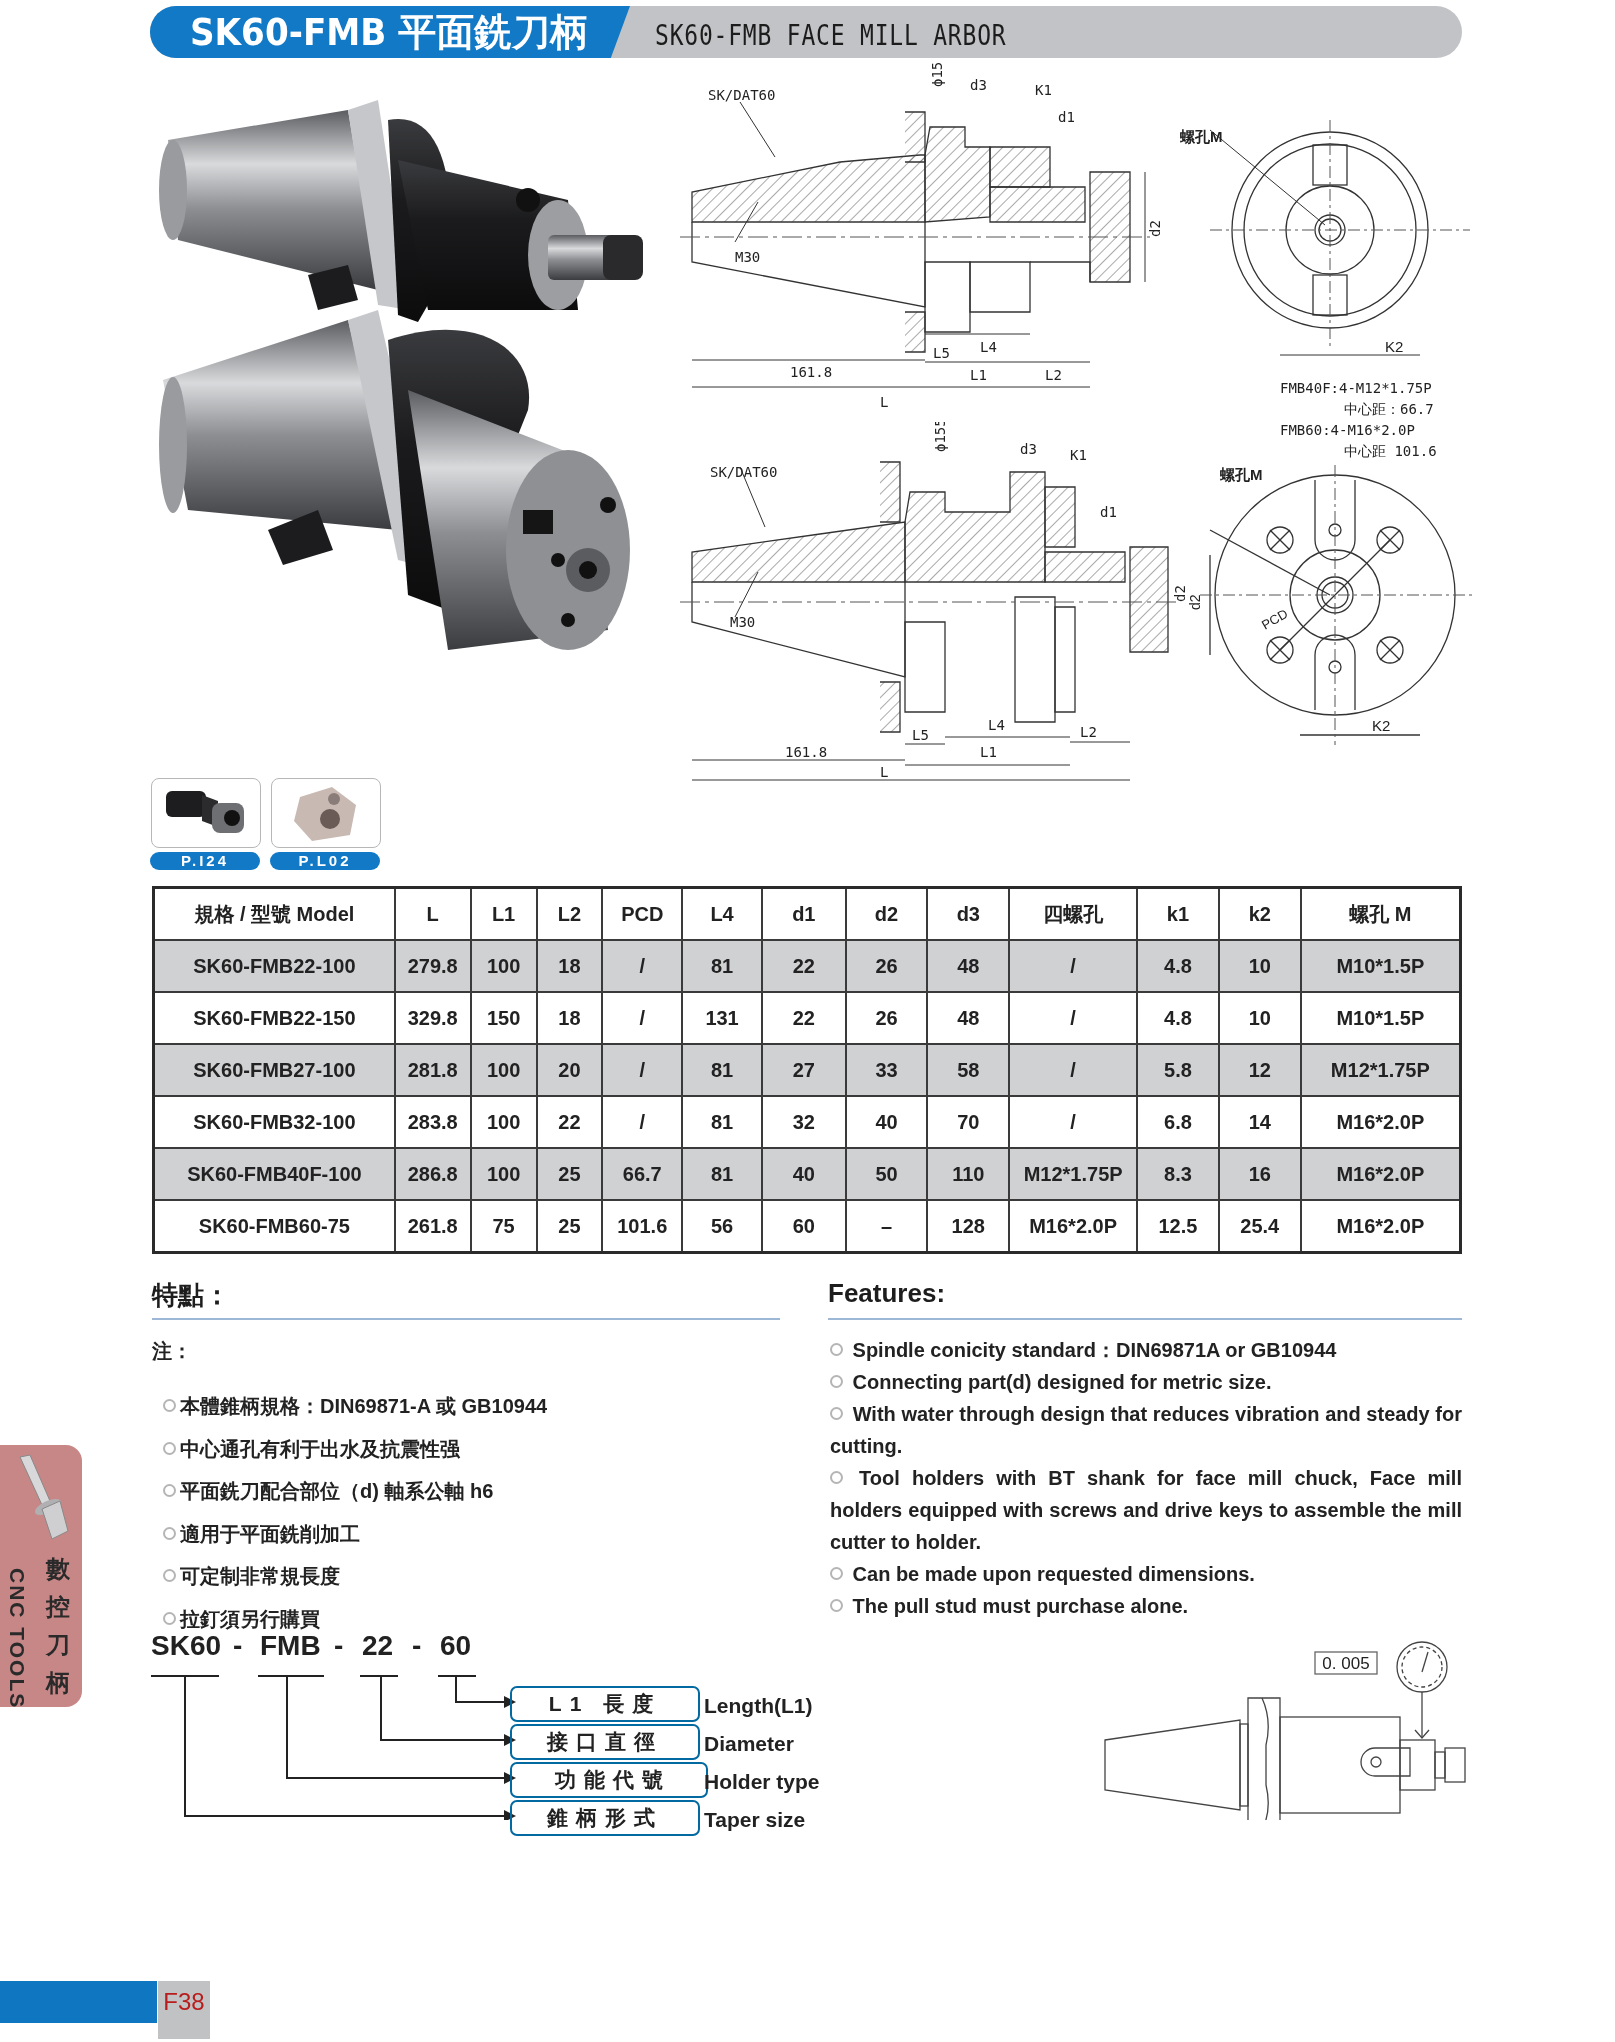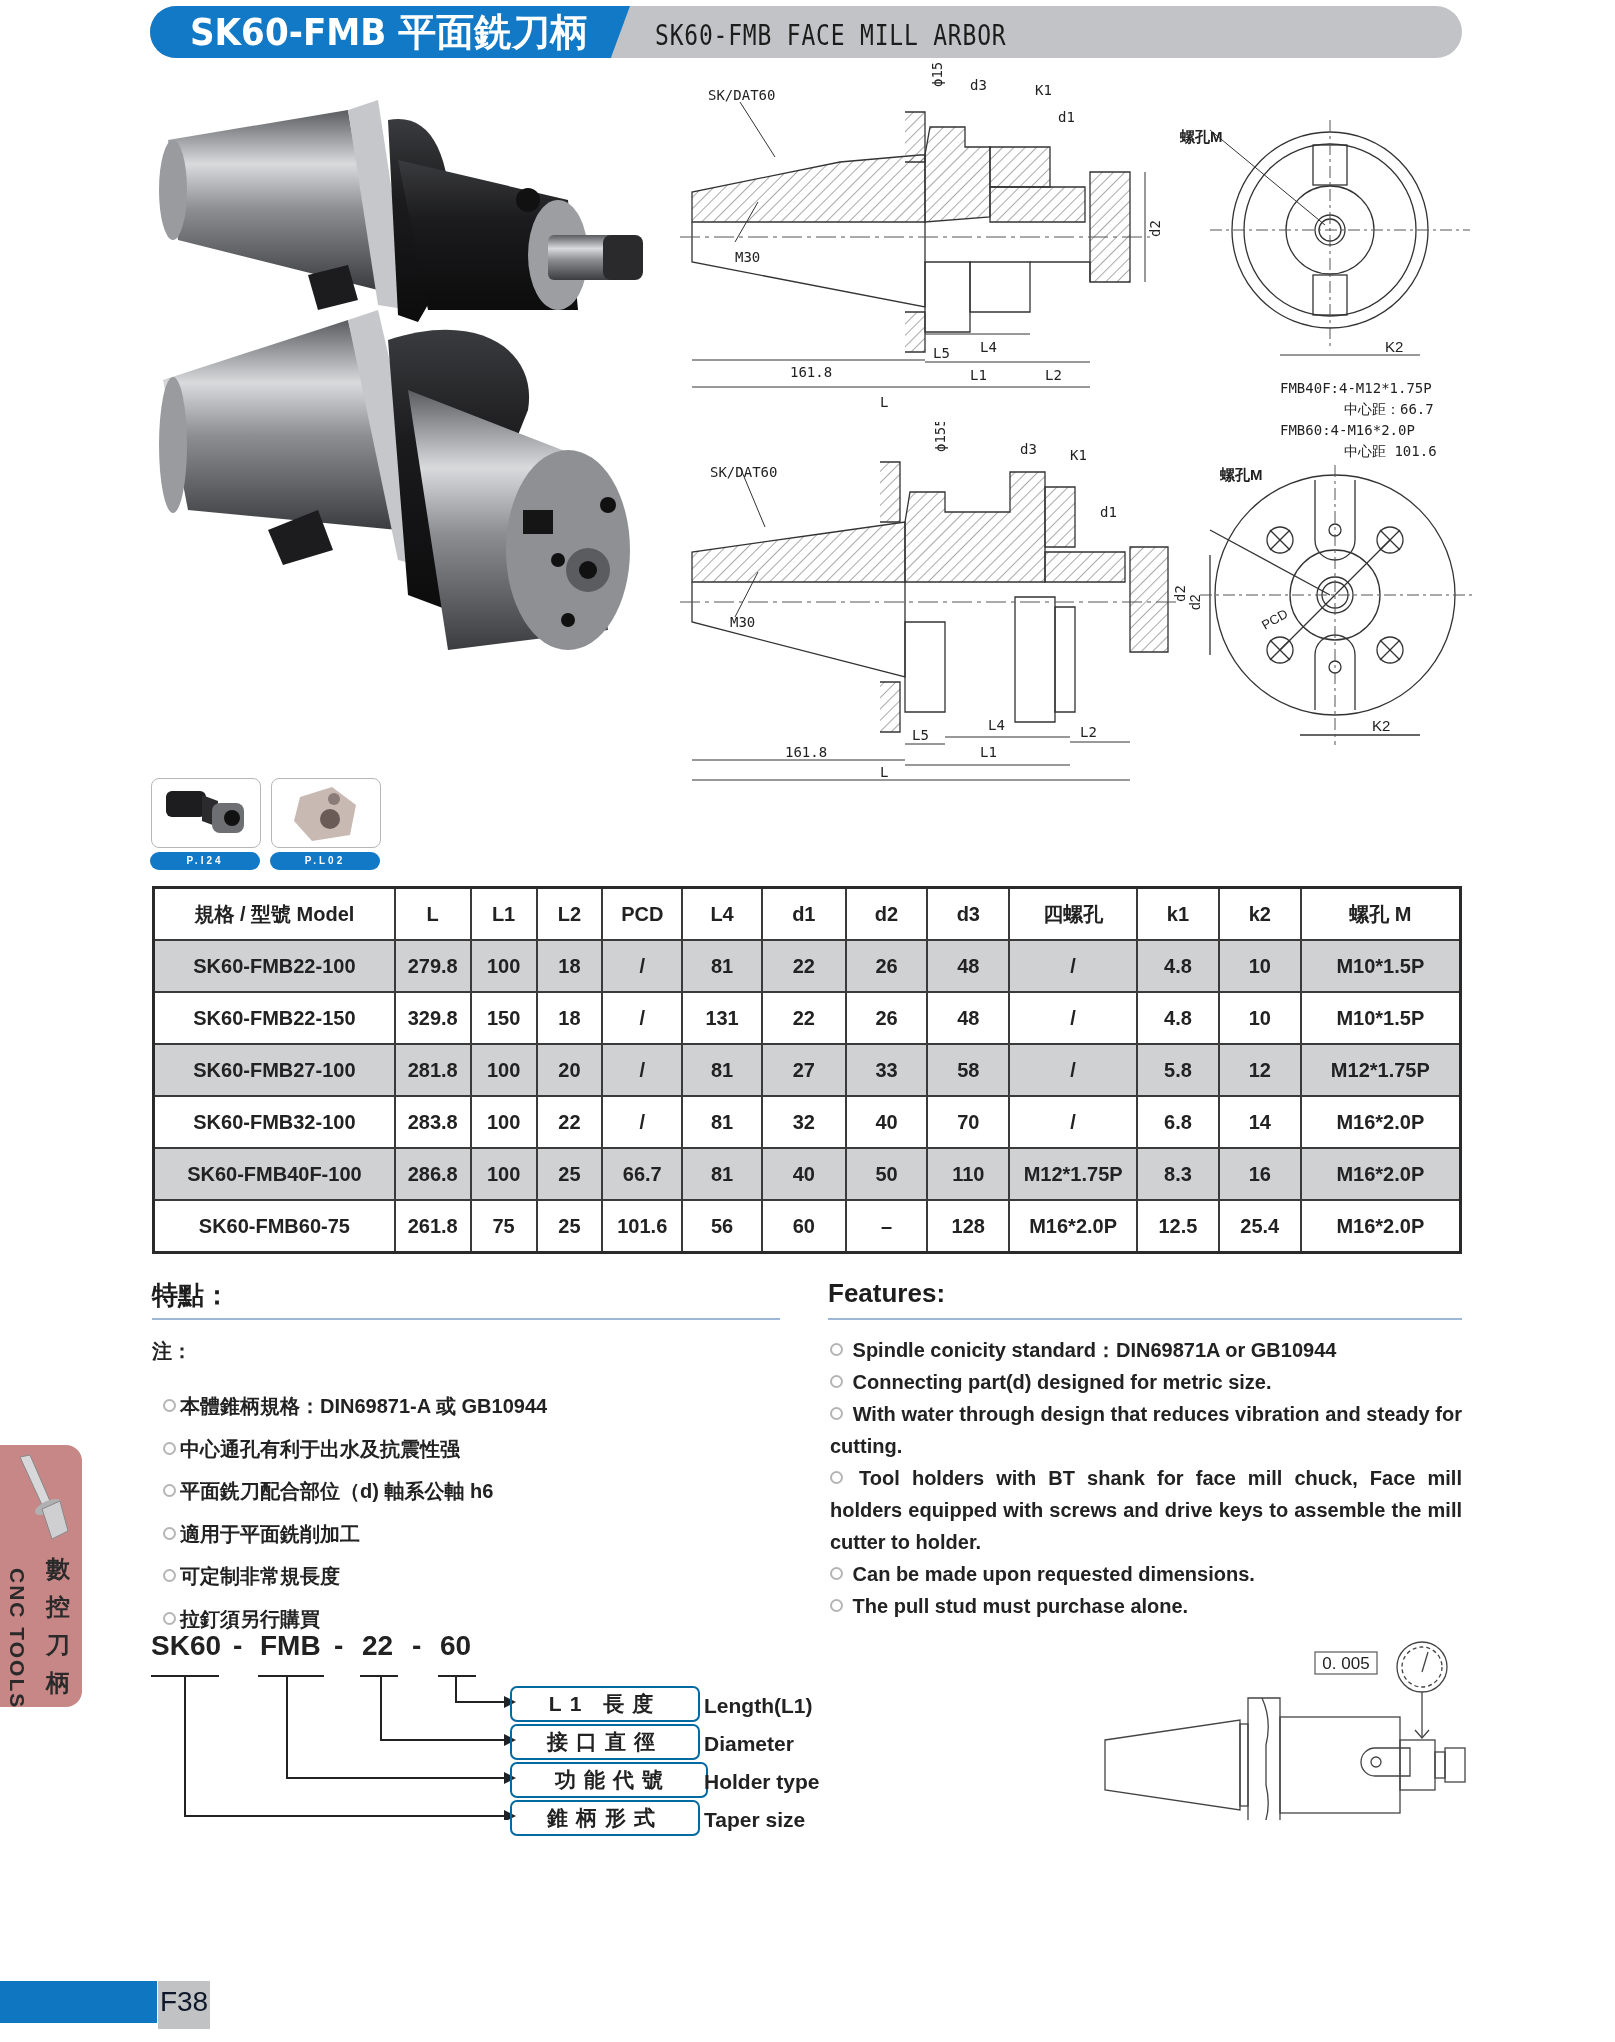--- a/index.html
+++ b/index.html
@@ -6,21 +6,21 @@
   body{width:1615px;height:2042px;position:relative;overflow:hidden;font-family:"Liberation Sans","DejaVu Sans",sans-serif;color:#222;}
   
   .hdr{position:absolute;left:150px;top:6px;width:1312px;height:52px;background:#c2c3c6;border-radius:26px;}
   .hdr-blue{position:absolute;left:150px;top:6px;width:480px;height:52px;background:#1179c5;border-radius:26px 0 0 26px;clip-path:polygon(0 0,100% 0,96% 100%,0 100%);}
   .hdr-title{position:absolute;left:190px;top:8px;font-size:38px;font-weight:bold;color:#fff;font-family:"DejaVu Sans Condensed","DejaVu Sans",sans-serif;letter-spacing:0px;line-height:48px;}
   .hdr-sub{position:absolute;left:655px;top:18px;font-size:28px;color:#1c1c1c;font-family:"DejaVu Sans Mono",monospace;transform:scaleX(0.82);transform-origin:left top;line-height:36px;letter-spacing:1px;}
   
   .photo{position:absolute;left:148px;top:90px;width:500px;height:670px;}
   .drawing{position:absolute;}
   .thumb{position:absolute;top:778px;width:108px;height:68px;border:1.5px solid #b7b7b7;border-radius:8px;background:#fff;overflow:hidden;}
-  .thumb-tag{position:absolute;top:852px;width:110px;height:18px;background:#1179c5;border-radius:9px;color:#fff;font-size:10px;font-weight:bold;text-align:center;line-height:18px;letter-spacing:3px;}
+  .thumb-tag{position:absolute;top:852px;width:110px;height:18px;background:#1179c5;border-radius:9px;color:#fff;font-size:15px;font-weight:bold;text-align:center;line-height:18px;letter-spacing:3px;}
   
   table.spec{position:absolute;left:152px;top:886px;width:1310px;border-collapse:collapse;font-weight:bold;font-size:20px;color:#222;}
   table.spec th, table.spec td{border:2px solid #3a3a3a;text-align:center;height:50px;padding:0;}
   table.spec th{background:#fff;font-size:20px;}
   table.spec tr.shade td{background:#d0d1d3;}
   table.spec tr.plain td{background:#fff;}
   table.spec{border:3px solid #2a2a2a;}
   
   .sec-head{position:absolute;font-size:26px;font-weight:bold;color:#1d1d1d;}
   .sec-rule{position:absolute;height:2px;background:#9db8d6;}
@@ -34,21 +34,21 @@
   .code{position:absolute;font-size:28px;font-weight:bold;color:#222;}
   .code-u{position:absolute;height:2px;background:#222;}
   .code-box{position:absolute;left:510px;width:186px;height:32px;border:2px solid #0369a1;border-radius:7px;text-align:center;font-size:21px;font-weight:bold;line-height:32px;letter-spacing:8px;color:#222;}
   .code-lbl{position:absolute;left:704px;font-size:21px;font-weight:bold;color:#222;}
   
   .side{position:absolute;left:0;top:1445px;width:82px;height:262px;background:#c88787;border-radius:0 16px 16px 0;}
   .side-cn{position:absolute;left:44px;top:1550px;width:28px;font-size:24px;font-weight:bold;color:#2a2a2a;line-height:38px;text-align:center;}
   .side-en{position:absolute;left:5px;top:1568px;font-size:21px;font-weight:bold;color:#2a2a2a;writing-mode:vertical-rl;letter-spacing:2px;}
   
   .foot-bar{position:absolute;left:0;top:1981px;width:157px;height:42px;background:#0f77c2;}
-  .foot-page{position:absolute;left:158px;top:1981px;width:52px;height:48px;background:#c1c2c4;font-size:28px;color:#0f172a;line-height:42px;text-align:center;}
+  .foot-page{position:absolute;left:158px;top:1981px;width:52px;height:58px;background:#c1c2c4;font-size:24px;color:#b91c1c;line-height:42px;text-align:center;}
 </style>
 </head>
 <body>
 
 <div class="hdr"></div>
 <div class="hdr-blue"></div>
 <div class="hdr-title">SK60-FMB 平面銑刀柄</div>
 <div class="hdr-sub">SK60-FMB FACE MILL ARBOR</div>
 
 <svg class="photo" viewBox="0 0 500 670">

